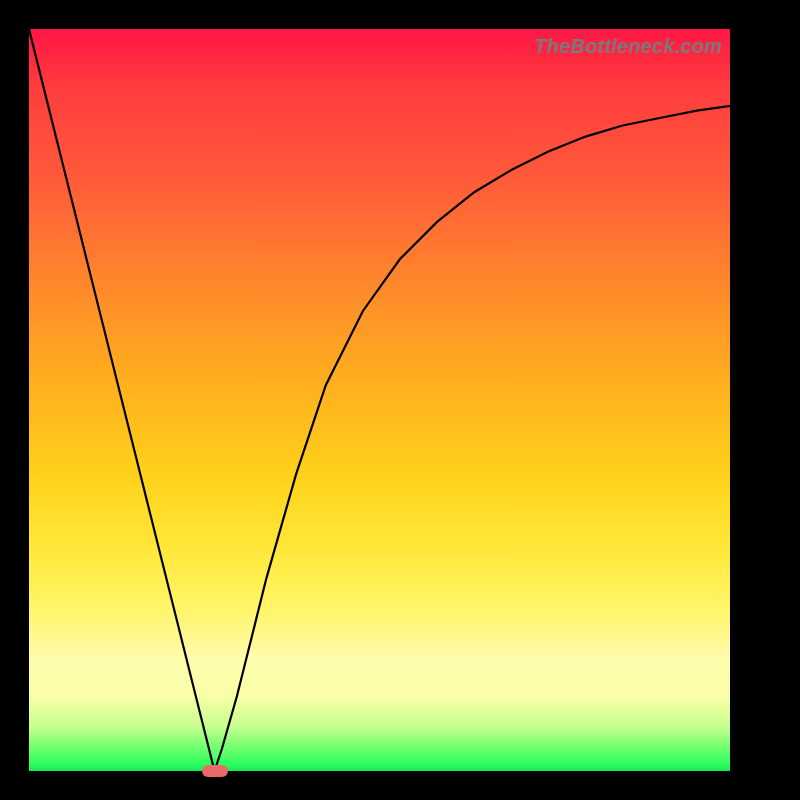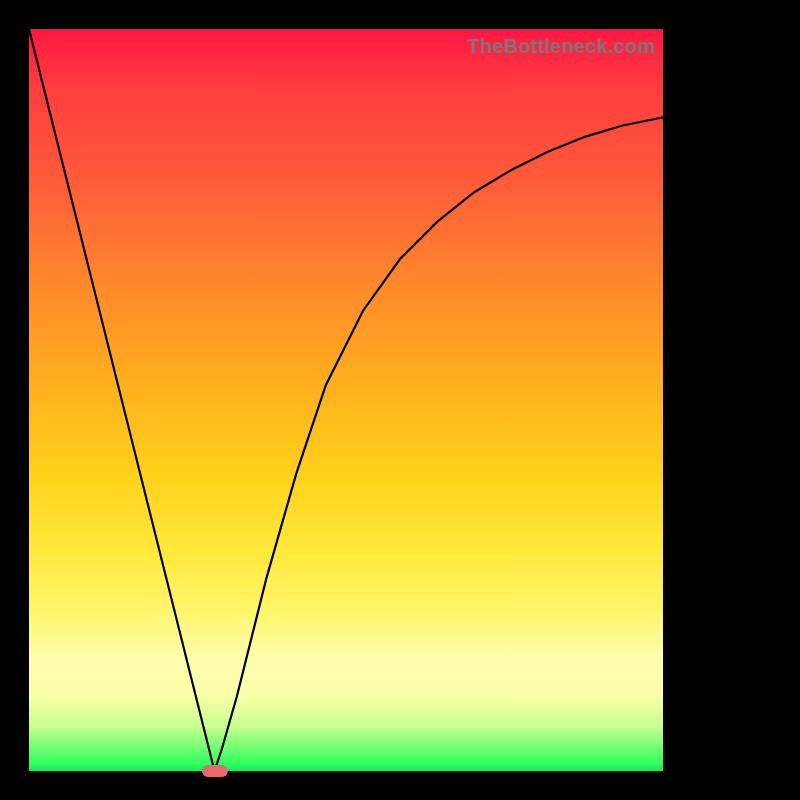--- a/index.html
+++ b/index.html
@@ -14,39 +14,40 @@
   .frame {
     position: relative;
     width: 800px;
     height: 800px;
     background: #000;
   }
   .plot-area {
     position: absolute;
     left: 29px;
     top: 29px;
-    width: 634px;
+    width: 701px;
     height: 742px;
     
     background: linear-gradient(to bottom,
       #ff1744 0%,
       #ff3d3d 8%,
       #ff5a3a 20%,
       #ff8a2a 35%,
       #ffb01e 48%,
       #ffd11a 60%,
       #ffe838 70%,
       #fff568 78%,
       #fffcae 85%,
       #f8ffa6 90%,
       #c6ff8e 94%,
       #6dff6d 97%,
       #2fff5e 99%,
       #17e85a 100%
     );
+    font-style: italic;
   }
   .watermark {
     position: absolute;
     top: 6px;
     right: 8px;
     color: #7a7a7a;
     font-size: 20px;
     font-weight: 600;
     letter-spacing: 0.2px;
     user-select: none;

